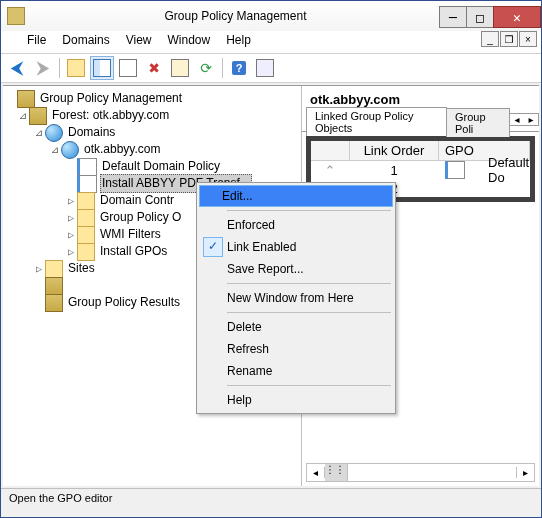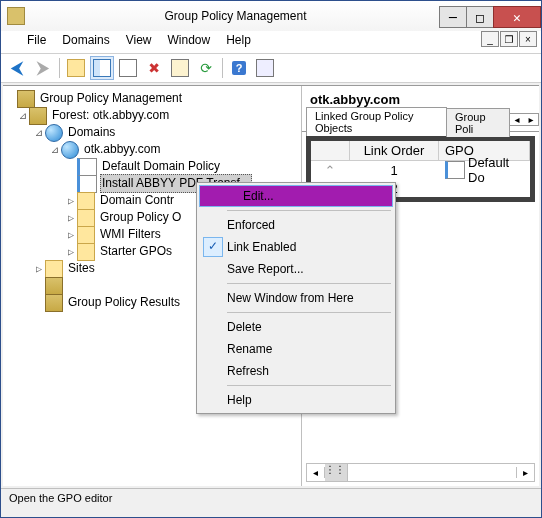--- a/index.html
+++ b/index.html
@@ -34,29 +34,29 @@
 .tab{border:1px solid #9a9a9a;border-bottom:none;padding:2px 8px;font-size:11px;background:#fff;margin-right:-1px;position:relative;top:1px}
 .tab.inactive{background:#efefef;top:2px}
 .tab-scroll{margin-left:auto;display:flex;border:1px solid #9a9a9a;margin-bottom:1px}
 .tab-scroll span{width:14px;text-align:center;font-size:10px}
 .grid{border:5px solid #404040;margin:4px;font-size:13px}
 .grid-h{display:flex;background:#f4f4f4;border-bottom:1px solid #ccc}
 .gh{border-right:1px solid #ccc;padding:2px 6px}
 .gh.c0{width:26px}.gh.c1{width:76px;text-align:center}.gh.c2{flex:1}
 .grow{display:flex;align-items:center;height:18px}
 .gc{border-right:1px solid transparent;padding:0 6px}
-.gc.c0{width:26px;text-align:center;color:#999}.gc.c1{width:76px;text-align:center}.gc.c2{flex:1;display:flex;align-items:center;gap:0;overflow:hidden}
+.gc.c0{width:26px;text-align:center;color:#999}.gc.c1{width:76px;text-align:center}.gc.c2{flex:1;display:flex;align-items:center;gap:20px;overflow:hidden}
 .hscroll{height:17px;border:1px solid #bfbfbf;margin:2px 4px 4px;display:flex;align-items:center;font-size:10px}
 .hscroll .hbtn{width:17px;text-align:center;border-right:1px solid #bfbfbf}
 .hscroll .hbtn.r{border-left:1px solid #bfbfbf;border-right:none;margin-left:auto}
 .hscroll .thumb{width:22px;height:100%;background:#d9d9d9;border-right:1px solid #bfbfbf}
 .status{height:22px;border-top:1px solid #bfbfbf;background:#f0f0f0;padding:3px 8px;font-size:11px}
 .ctxmenu{position:absolute;left:195px;top:181px;width:194px;background:#f0f0f0;border:1px solid #9a9a9a;box-shadow:2px 2px 3px rgba(0,0,0,.25);padding:2px}
 .cm-item{display:flex;align-items:center;height:22px;padding-left:28px;position:relative;font-size:12px}
-.cm-item.hover{background:#a21caf;border:1px solid #7ab6ee;padding-left:43px;height:20px}
+.cm-item.hover{background:#3b82f6;border:1px solid #7ab6ee;padding-left:22px;height:20px}
 .cm-item .chk{position:absolute;left:4px;width:18px;height:18px;border:1px solid #7ab6ee;background:#dceeff;color:#1a5fb4;text-align:center;line-height:16px;font-size:12px}
 .cm-sep{height:1px;background:#c0c0c0;margin:3px 2px 3px 28px}
 .i-yfolder{background:#ffe79e;border:1px solid #caa64a}
 .i-globe{border-radius:50%;background:radial-gradient(circle at 30% 30%,#bfe6ff,#2e8bd6);border:1px solid #2e6aa6}
 .i-scroll{background:#fff;border:1px solid #8a8a8a;border-left:3px solid #4a90d9}
 .i-gpm{background:linear-gradient(#d9c16b,#c7a945);border:1px solid #8a6f2a}
 </style>
 </head>
 <body>
 
@@ -162,21 +162,21 @@
           <span class="lbl">Group Policy O</span>
         </div>
       <div class="node" style="padding-left:60px">
           <span class="tw">▷</span>
           <span class="ni i-yfolder"></span>
           <span class="lbl">WMI Filters</span>
         </div>
       <div class="node" style="padding-left:60px">
           <span class="tw">▷</span>
           <span class="ni i-yfolder"></span>
-          <span class="lbl">Starter GPOs</span>
+          <span class="lbl">Install GPOs</span>
         </div>
       <div class="node" style="padding-left:28px">
           <span class="tw">▷</span>
           <span class="ni i-yfolder"></span>
           <span class="lbl">Sites</span>
         </div>
       <div class="node" style="padding-left:40px">
           <span class="ni i-gpm"></span>
         </div>
       <div class="node" style="padding-left:40px">
@@ -231,18 +231,18 @@
     <div class="cm-item">Enforced</div>
     <div class="cm-item">
         <span class="chk">✓</span>
         <span>Link Enabled</span>
       </div>
     <div class="cm-item">Save Report...</div>
     <div class="cm-sep"></div>
     <div class="cm-item">New Window from Here</div>
     <div class="cm-sep"></div>
     <div class="cm-item">Delete</div>
+    <div class="cm-item">Refresh</div>
     <div class="cm-item">Rename</div>
-    <div class="cm-item">Refresh</div>
     <div class="cm-sep"></div>
     <div class="cm-item">Help</div>
   </div>
 </div>
 
 </body></html>

